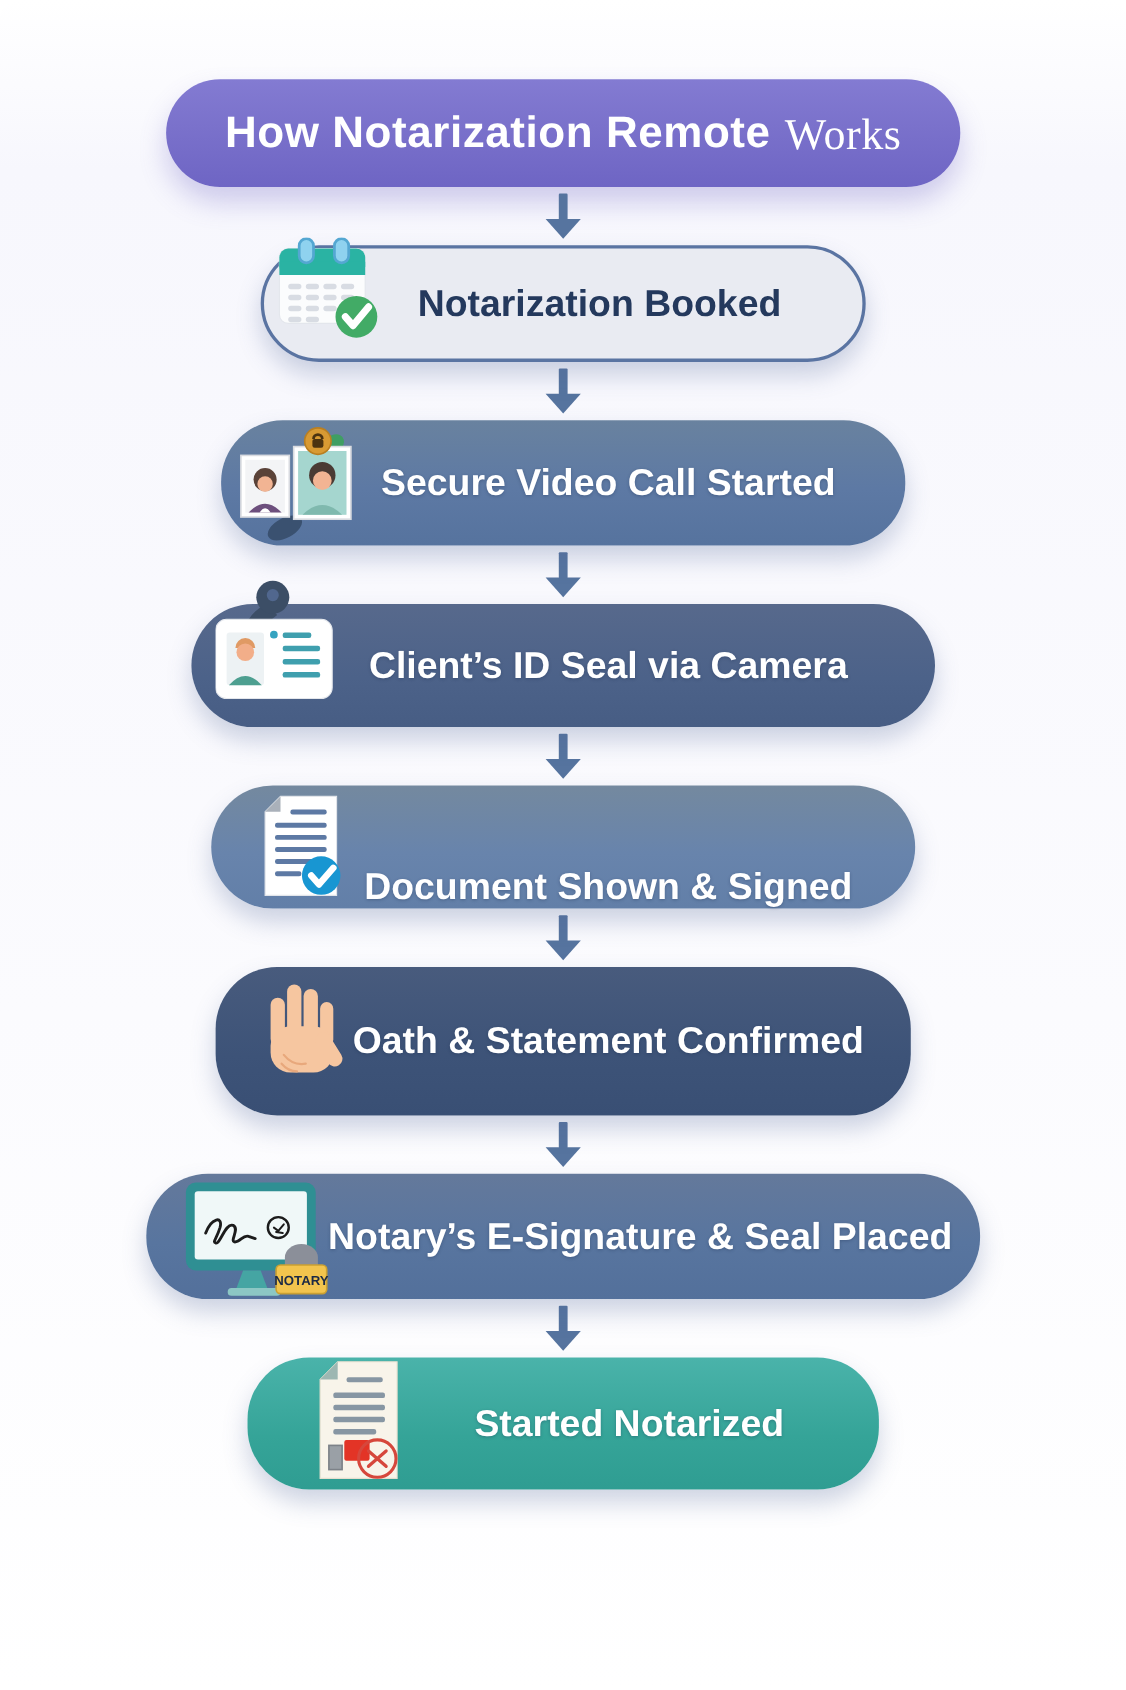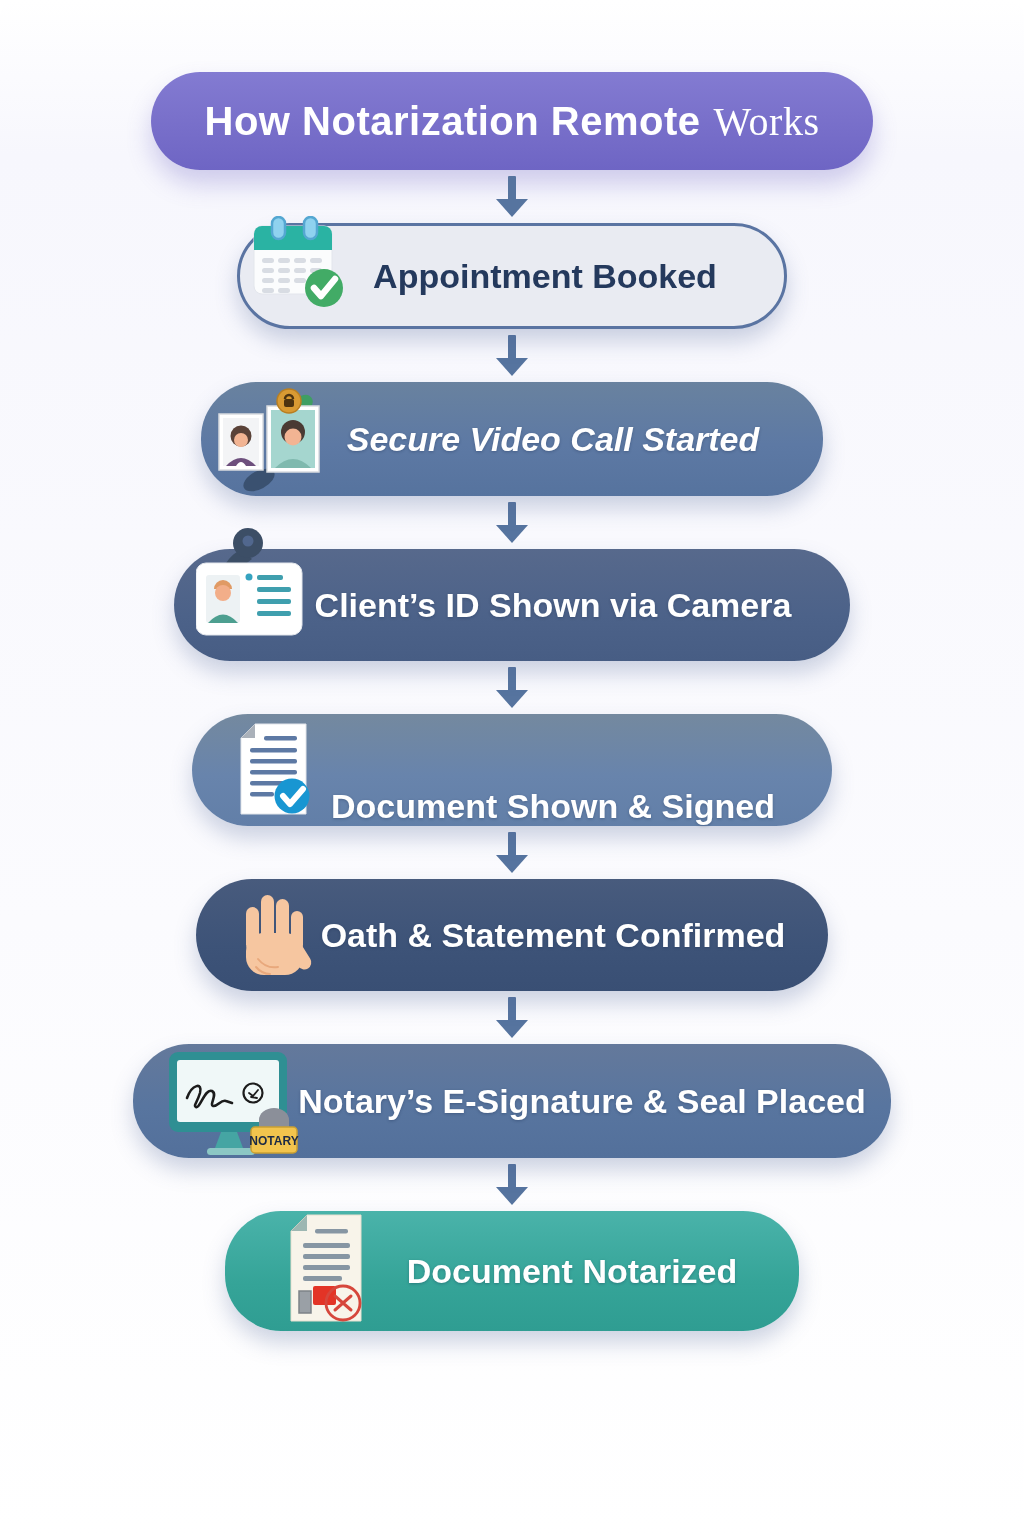--- a/index.html
+++ b/index.html
@@ -36,24 +36,24 @@
   .pill-label {
     font-size:34px; font-weight:600; color:#ffffff; white-space:nowrap;
     text-shadow:0 1px 3px rgba(20,35,70,0.30);
   }
   .icon-wrap { position:absolute; pointer-events:none; }
   .v-light {
     width:550px; height:106px; background:#e9ebf2; border:3px solid #5a74a2;
     padding-left:92px; padding-right:26px;
   }
   .v-light .pill-label { color:#24395d; text-shadow:none; font-weight:700; }
-  .v-slate      { width:622px; height:114px; background:linear-gradient(180deg,#69829f 0%,#5d79a4 55%,#56739e 100%);font-style:italic; }
+  .v-slate      { width:622px; height:114px; background:linear-gradient(180deg,#69829f 0%,#5d79a4 55%,#56739e 100%); }
   .v-slate-dark { width:676px; height:112px; background:linear-gradient(180deg,#57698c 0%,#4c6289 60%,#475d84 100%); }
   .v-slate-light{ width:640px; height:112px; background:linear-gradient(180deg,#74899f 0%,#6884ac 55%,#627fa8 100%);align-items:flex-end; }
-  .v-navy       { width:632px; height:112px; background:linear-gradient(180deg,#485b7d 0%,#3d5378 60%,#394f74 100%); }
+  .v-navy       { width:632px; height:135px; background:linear-gradient(180deg,#485b7d 0%,#3d5378 60%,#394f74 100%); }
   .v-slate2     { width:758px; height:114px; background:linear-gradient(180deg,#64799b 0%,#58759f 55%,#53709b 100%); padding-left:170px; }
   .v-teal       { width:574px; height:120px; background:linear-gradient(180deg,#4ab3aa 0%,#35a498 60%,#2f9d92 100%); padding-left:150px; }
 </style>
 </head>
 <body>
 
 <div class="canvas">
 
   <div class="header-pill">
     <span class="t-bold">How Notarization Remote</span>
@@ -85,21 +85,21 @@
           <rect x="14" y="62" width="12" height="5" rx="2.5"></rect>
             <rect x="30" y="62" width="12" height="5" rx="2.5"></rect>
             <rect x="46" y="62" width="12" height="5" rx="2.5"></rect>
           <rect x="14" y="72" width="12" height="5" rx="2.5"></rect>
             <rect x="30" y="72" width="12" height="5" rx="2.5"></rect>
         </g>
         <circle cx="76" cy="72" r="19" fill="#42ab66"></circle>
         <path d="M66,72 l7,8 l14,-17" fill="none" stroke="#ffffff" stroke-width="6.5" stroke-linecap="round" stroke-linejoin="round"></path>
       </svg>
     </span>
-    <span class="pill-label">Appointment Booked</span>
+    <span class="pill-label">Notarization Booked</span>
   </div>
 
   <div class="arrow">
       <div class="stem"></div>
       <div class="head"></div>
     </div>
 
   <div class="pill v-slate">
     <span class="icon-wrap" style="left:16px; top:6px;">
       <svg width="112" height="104" viewBox="0 0 112 104">
@@ -142,21 +142,21 @@
         <path d="M12,96 q15,-17 30,0 z" fill="#4d9f90"></path>
         <circle cx="53" cy="50" r="3.5" fill="#35a3c0"></circle>
         <g fill="#3f9fae">
           <rect x="61" y="48" width="26" height="5" rx="2"></rect>
           <rect x="61" y="60" width="34" height="5" rx="2"></rect>
           <rect x="61" y="72" width="34" height="5" rx="2"></rect>
           <rect x="61" y="84" width="34" height="5" rx="2"></rect>
         </g>
       </svg>
     </span>
-    <span class="pill-label">Client’s ID Shown via Camera</span>
+    <span class="pill-label">Client’s ID Seal via Camera</span>
   </div>
 
   <div class="arrow">
       <div class="stem"></div>
       <div class="head"></div>
     </div>
 
   <div class="pill v-slate-light">
     <span class="icon-wrap" style="left:36px; top:8px;">
       <svg width="92" height="98" viewBox="0 0 92 98">
@@ -238,16 +238,16 @@
           <rect x="26" y="41" width="47" height="5" rx="2"></rect>
           <rect x="26" y="52" width="47" height="5" rx="2"></rect>
           <rect x="26" y="63" width="39" height="5" rx="2"></rect>
         </g>
         <rect x="22" y="78" width="12" height="22" fill="#9aa0a6" stroke="#7d8288" stroke-width="1.5"></rect>
         <rect x="36" y="73" width="23" height="19" rx="2" fill="#e33426"></rect>
         <circle cx="66" cy="90" r="17" fill="none" stroke="#d6473c" stroke-width="2.8"></circle>
         <path d="M58,83 L74,97 M74,83 L58,97" fill="none" stroke="#d6473c" stroke-width="3" stroke-linecap="round"></path>
       </svg>
     </span>
-    <span class="pill-label">Document Notarized</span>
+    <span class="pill-label">Started Notarized</span>
   </div>
 
 </div>
 
 </body></html>

